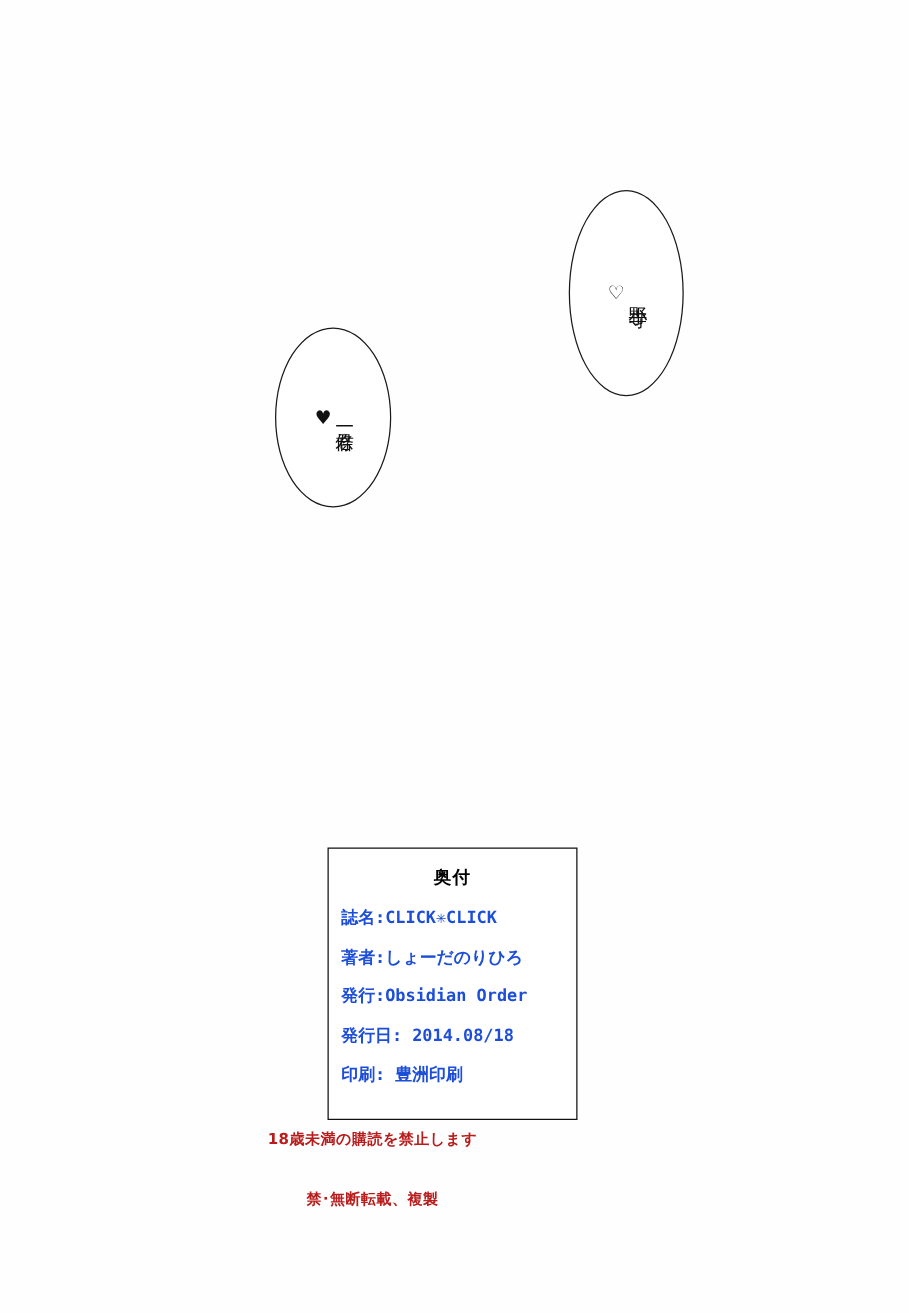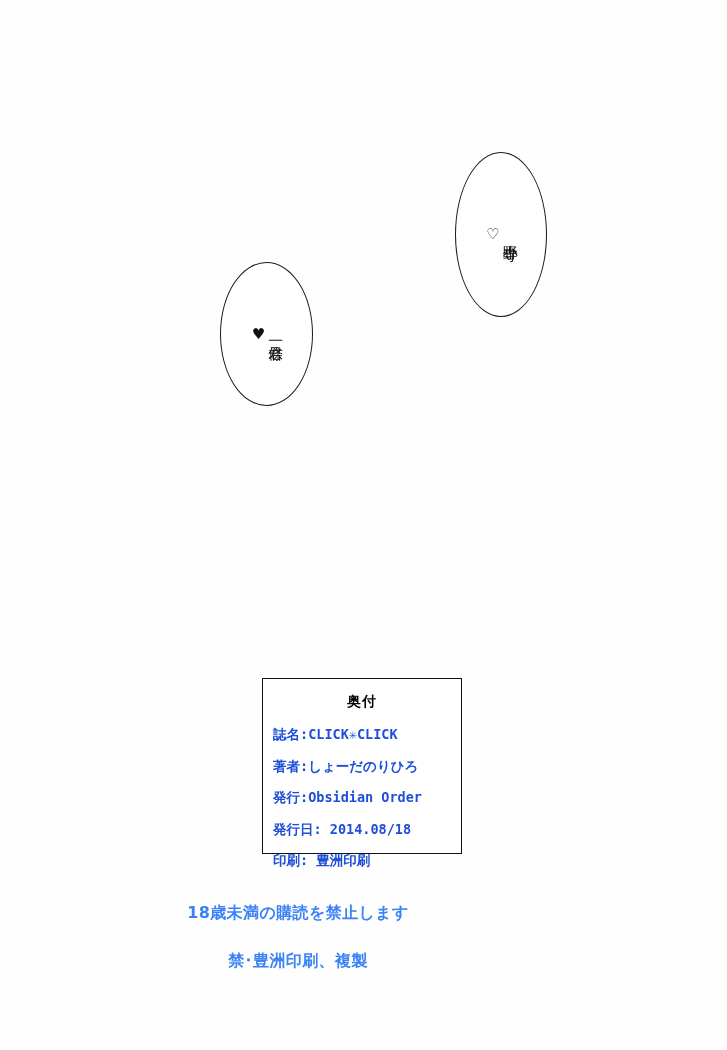--- a/index.html
+++ b/index.html
@@ -56,21 +56,21 @@
     width: 91px;
     height: 142px;
   }
 
   
   .colophon-box {
     position: absolute;
     left: 262px;
     top: 678px;
     width: 200px;
-    height: 176px;
+    height: 218px;
     border: 1.3px solid #111111;
     background: #ffffff;
     box-sizing: border-box;
   }
   .colophon-title {
     text-align: center;
     font-family: "DejaVu Sans", sans-serif;
     font-weight: bold;
     font-size: 14px;
     margin-top: 14px;
@@ -89,22 +89,22 @@
     white-space: pre;
     color: #1d4ed8;
   }
 
   .notice {
     position: absolute;
     width: 596px;
     text-align: center;
     font-family: "DejaVu Sans", sans-serif;
     font-weight: bold;
-    font-size: 16px;
-    color: #3b82f6;
+    font-size: 12px;
+    color: #b91c1c;
     letter-spacing: 0.4px;
   }
   #age-notice { top: 903px; left: 0; }
   #copyright-notice { top: 951px; left: 0; }
 </style>
 </head>
 <body>
 
 <div class="page">
 
@@ -123,15 +123,15 @@
     <div class="colophon-lines">
       <div class="colophon-line">誌名:CLICK✳CLICK</div>
       <div class="colophon-line">著者:しょーだのりひろ</div>
       <div class="colophon-line">発行:Obsidian Order</div>
       <div class="colophon-line">発行日: 2014.08/18</div>
       <div class="colophon-line">印刷: 豊洲印刷</div>
     </div>
   </div>
 
   <div class="notice" id="age-notice">18歳未満の購読を禁止します</div>
-  <div class="notice" id="copyright-notice">禁･豊洲印刷、複製</div>
+  <div class="notice" id="copyright-notice">禁･無断転載、複製</div>
 
 </div>
 
 </body></html>

